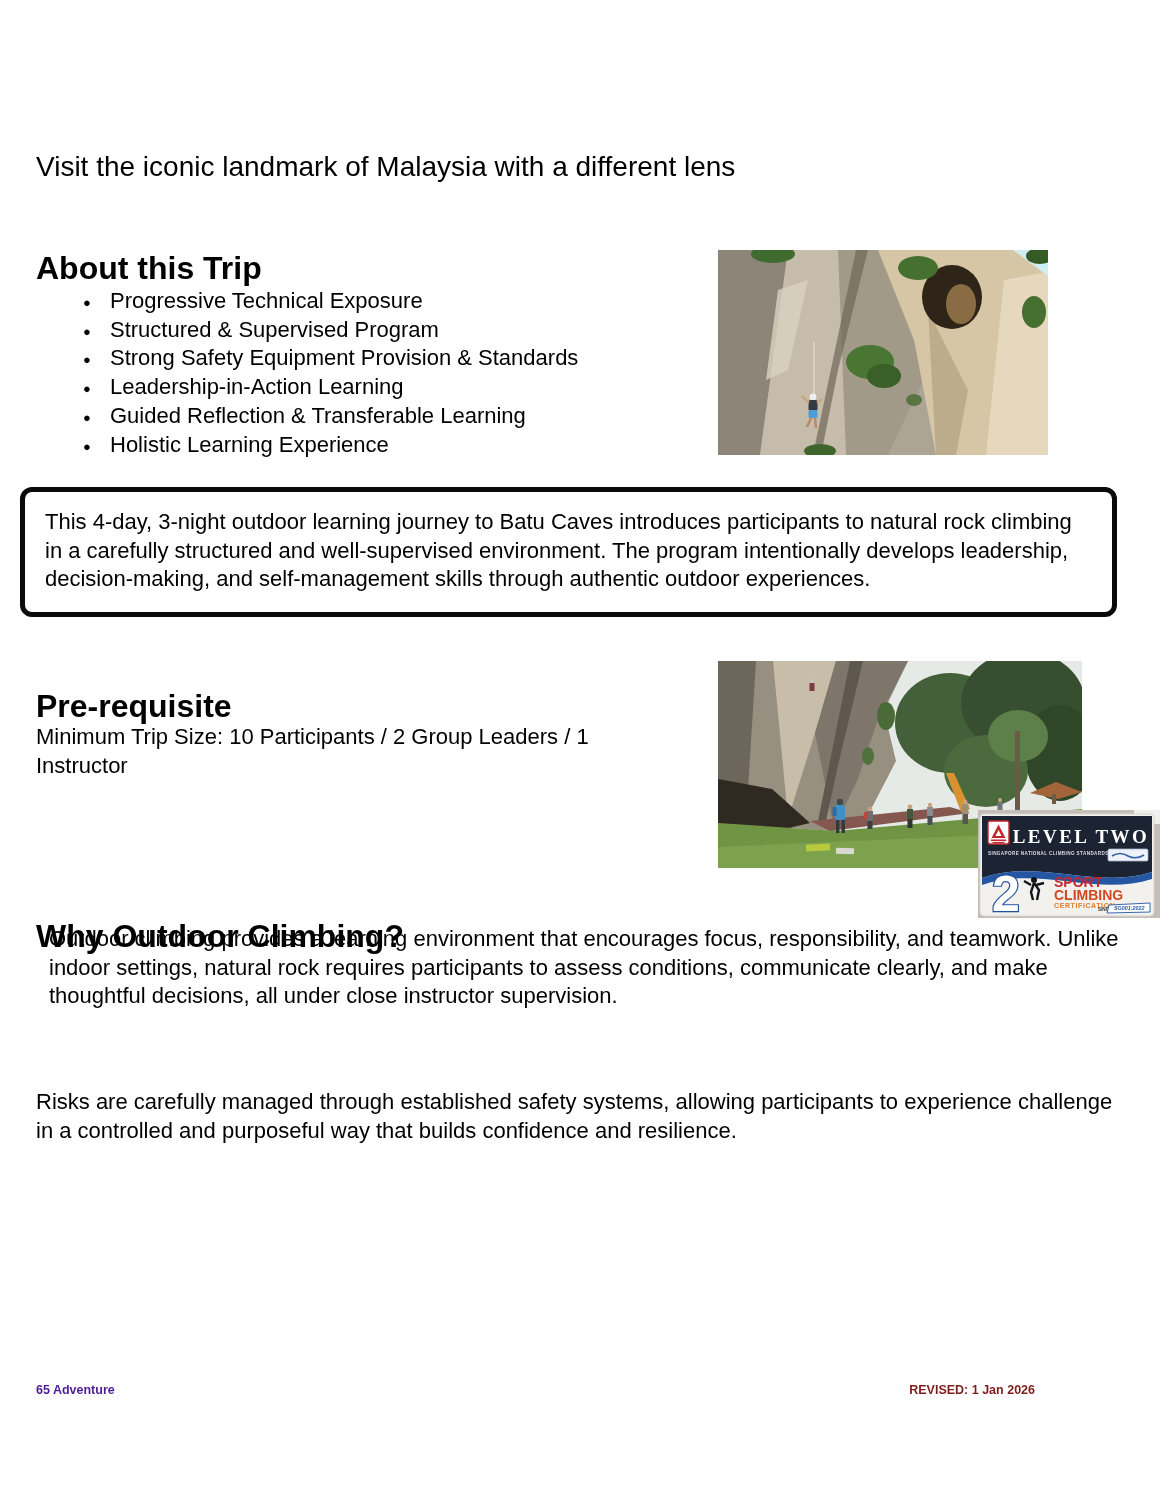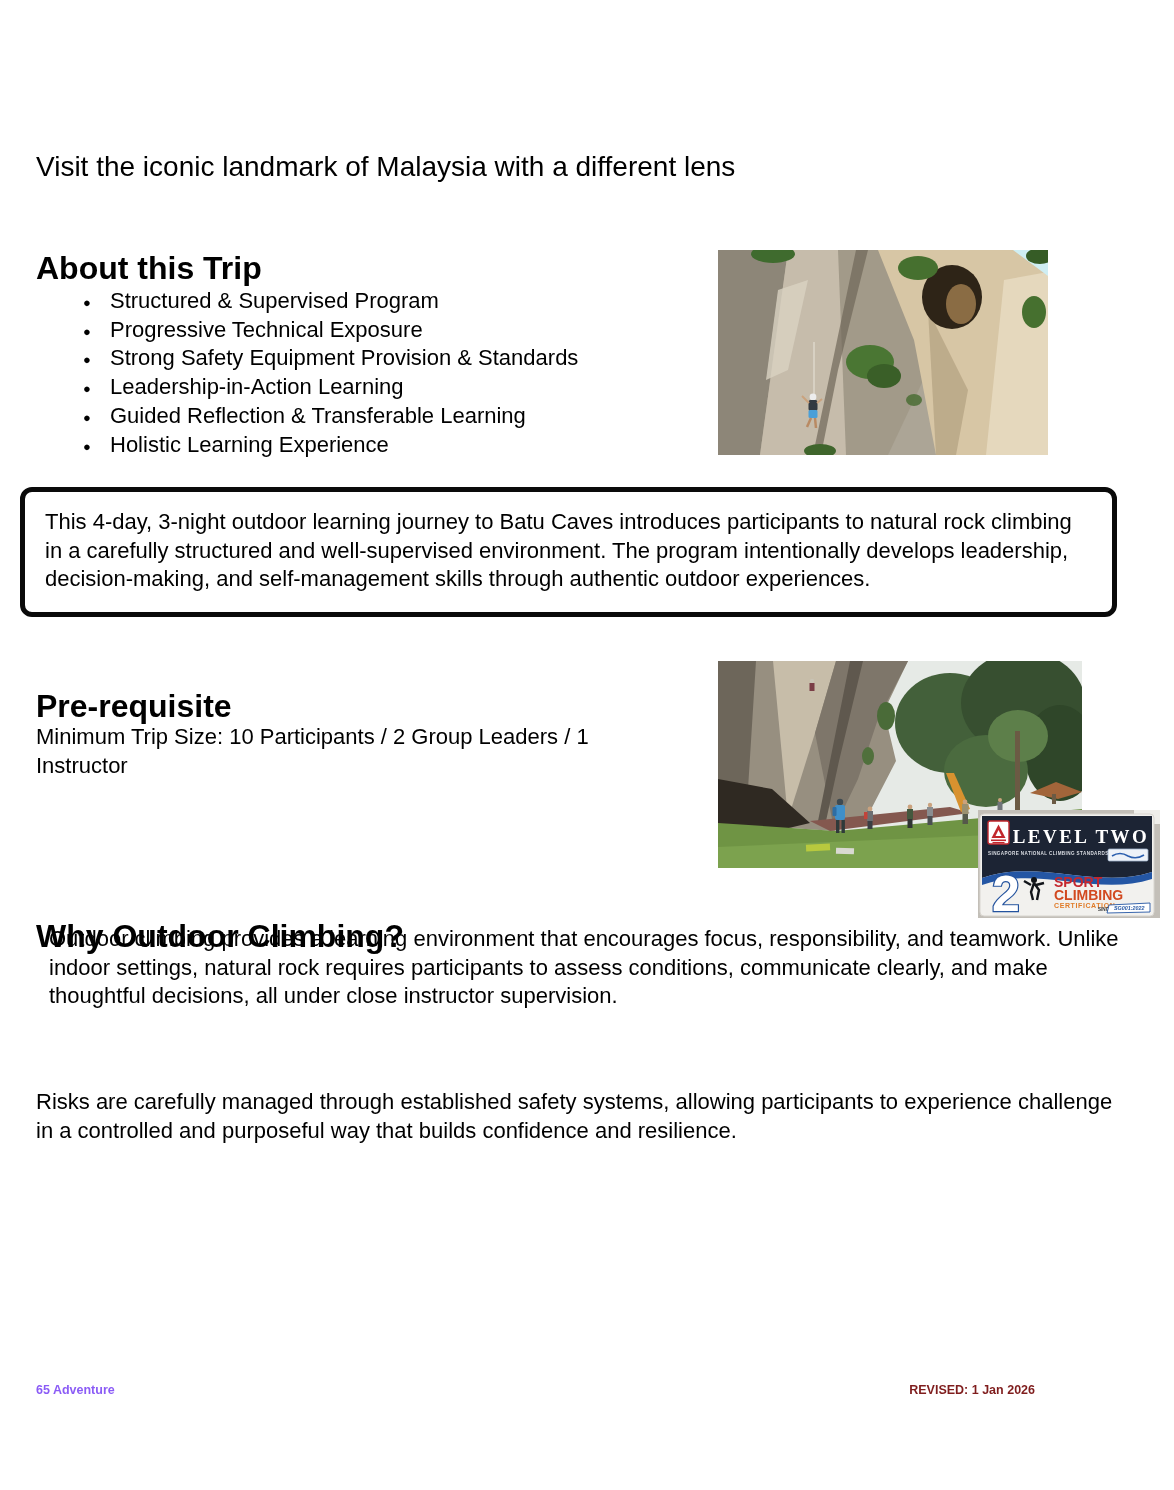--- a/index.html
+++ b/index.html
@@ -30,34 +30,34 @@
     border:5px solid #0a0a0a; border-radius:12px; padding:16px 18px 18px 20px;
     font-size:22px; line-height:28.7px;
   }
   #prereq-heading { top:688px; }
   .prereq-text { position:absolute; left:36px; top:723px; width:645px; font-size:22px; line-height:28.7px; }
   .prereq-text p { margin:0 0 25px 0; }
   #why-heading { top:918px; }
   .why-para { position:absolute; left:36px; width:1085px; font-size:22px; line-height:28.7px; }
   #why-para-1 { top:903px;margin-left:13px; }
   #why-para-2 { top:1066px; }
-  .footer-left  { position:absolute; left:36px; top:1383px; font-size:12.5px; font-weight:bold; color:#8b5cf6; }
+  .footer-left  { position:absolute; left:36px; top:1383px; font-size:12.5px; font-weight:bold; color:#4c1d95; }
   .footer-right { position:absolute; right:139px; top:1383px; font-size:12.5px; font-weight:bold; color:#7f1d1d; }
 </style>
 </head>
 <body>
 
 <div class="page">
 
   <div class="subtitle">Visit the iconic landmark of Malaysia with a different lens</div>
 
   <h2 class="h2" id="about-heading">About this Trip</h2>
   <ul class="bullets">
+    <li>Progressive Technical Exposure</li>
     <li>Structured &amp; Supervised Program</li>
-    <li>Progressive Technical Exposure</li>
     <li>Strong Safety Equipment Provision &amp; Standards</li>
     <li>Leadership-in-Action Learning</li>
     <li>Guided Reflection &amp; Transferable Learning</li>
     <li>Holistic Learning Experience</li>
   </ul>
 
   <div class="photo" id="photo-1">
     <svg viewBox="0 0 330 205" preserveAspectRatio="none">
       <rect width="330" height="205" fill="#aca596"></rect>
       <polygon points="0,0 70,0 42,205 0,205" fill="#8d8678"></polygon>

